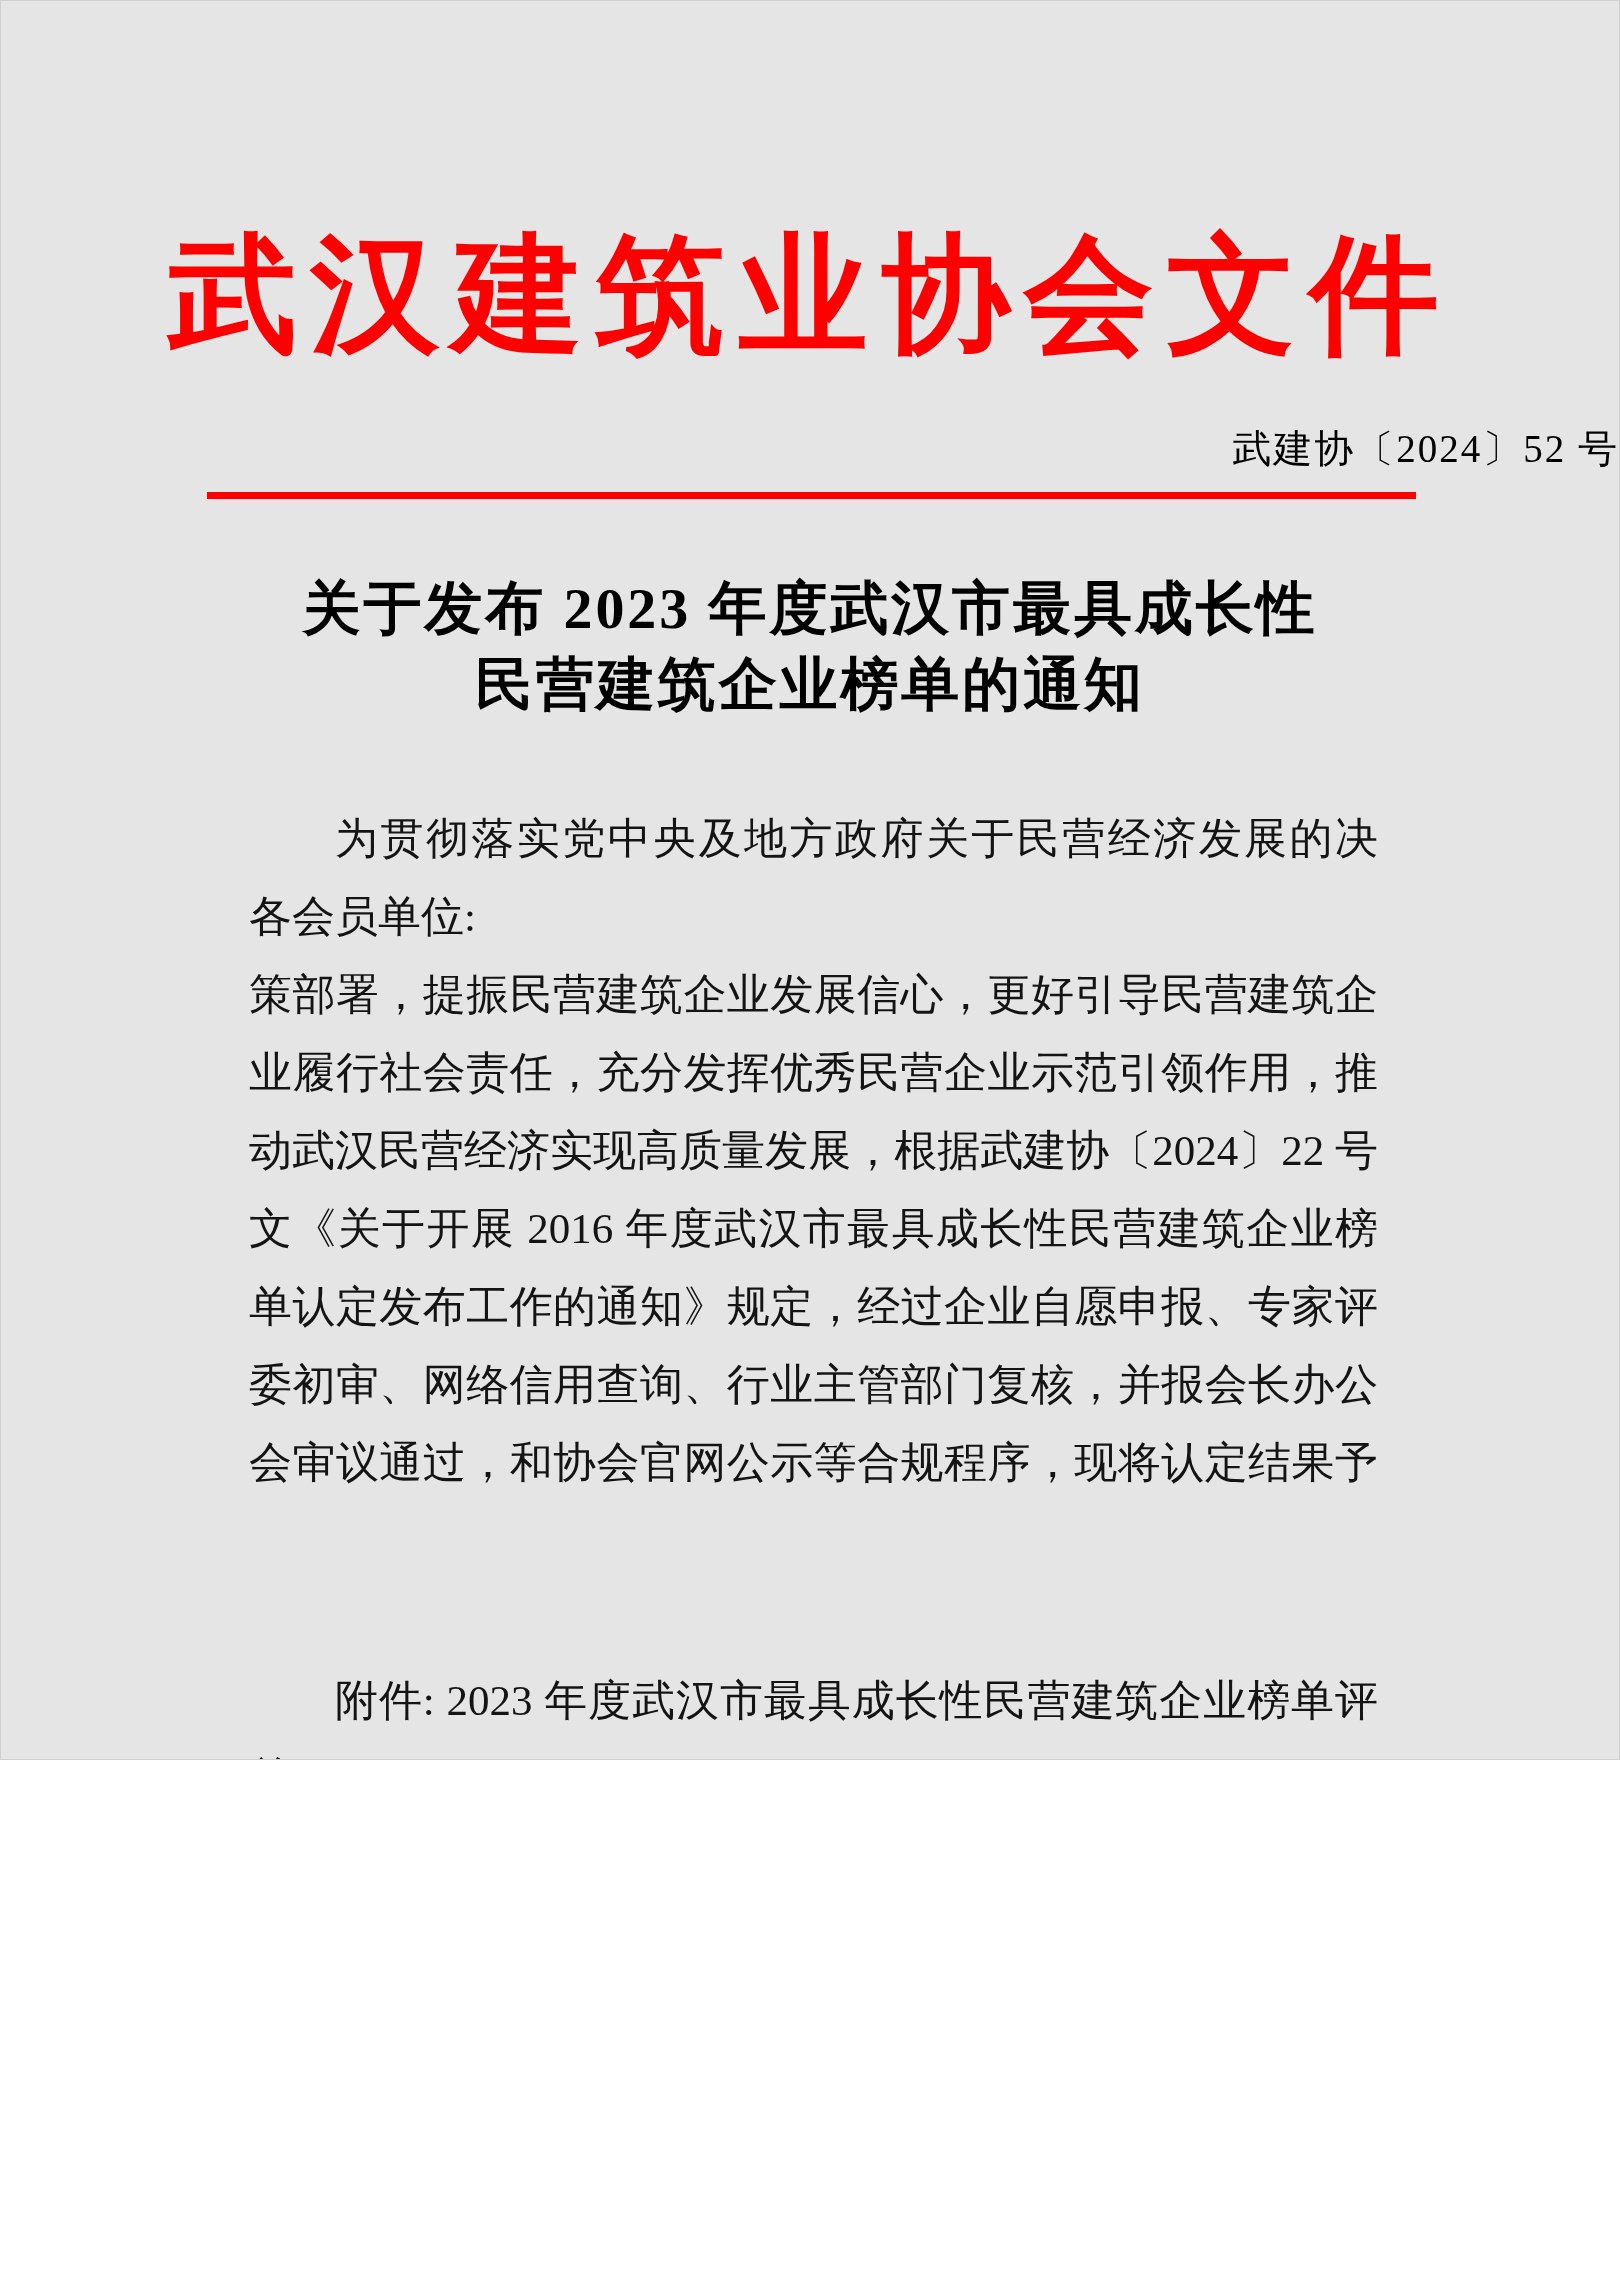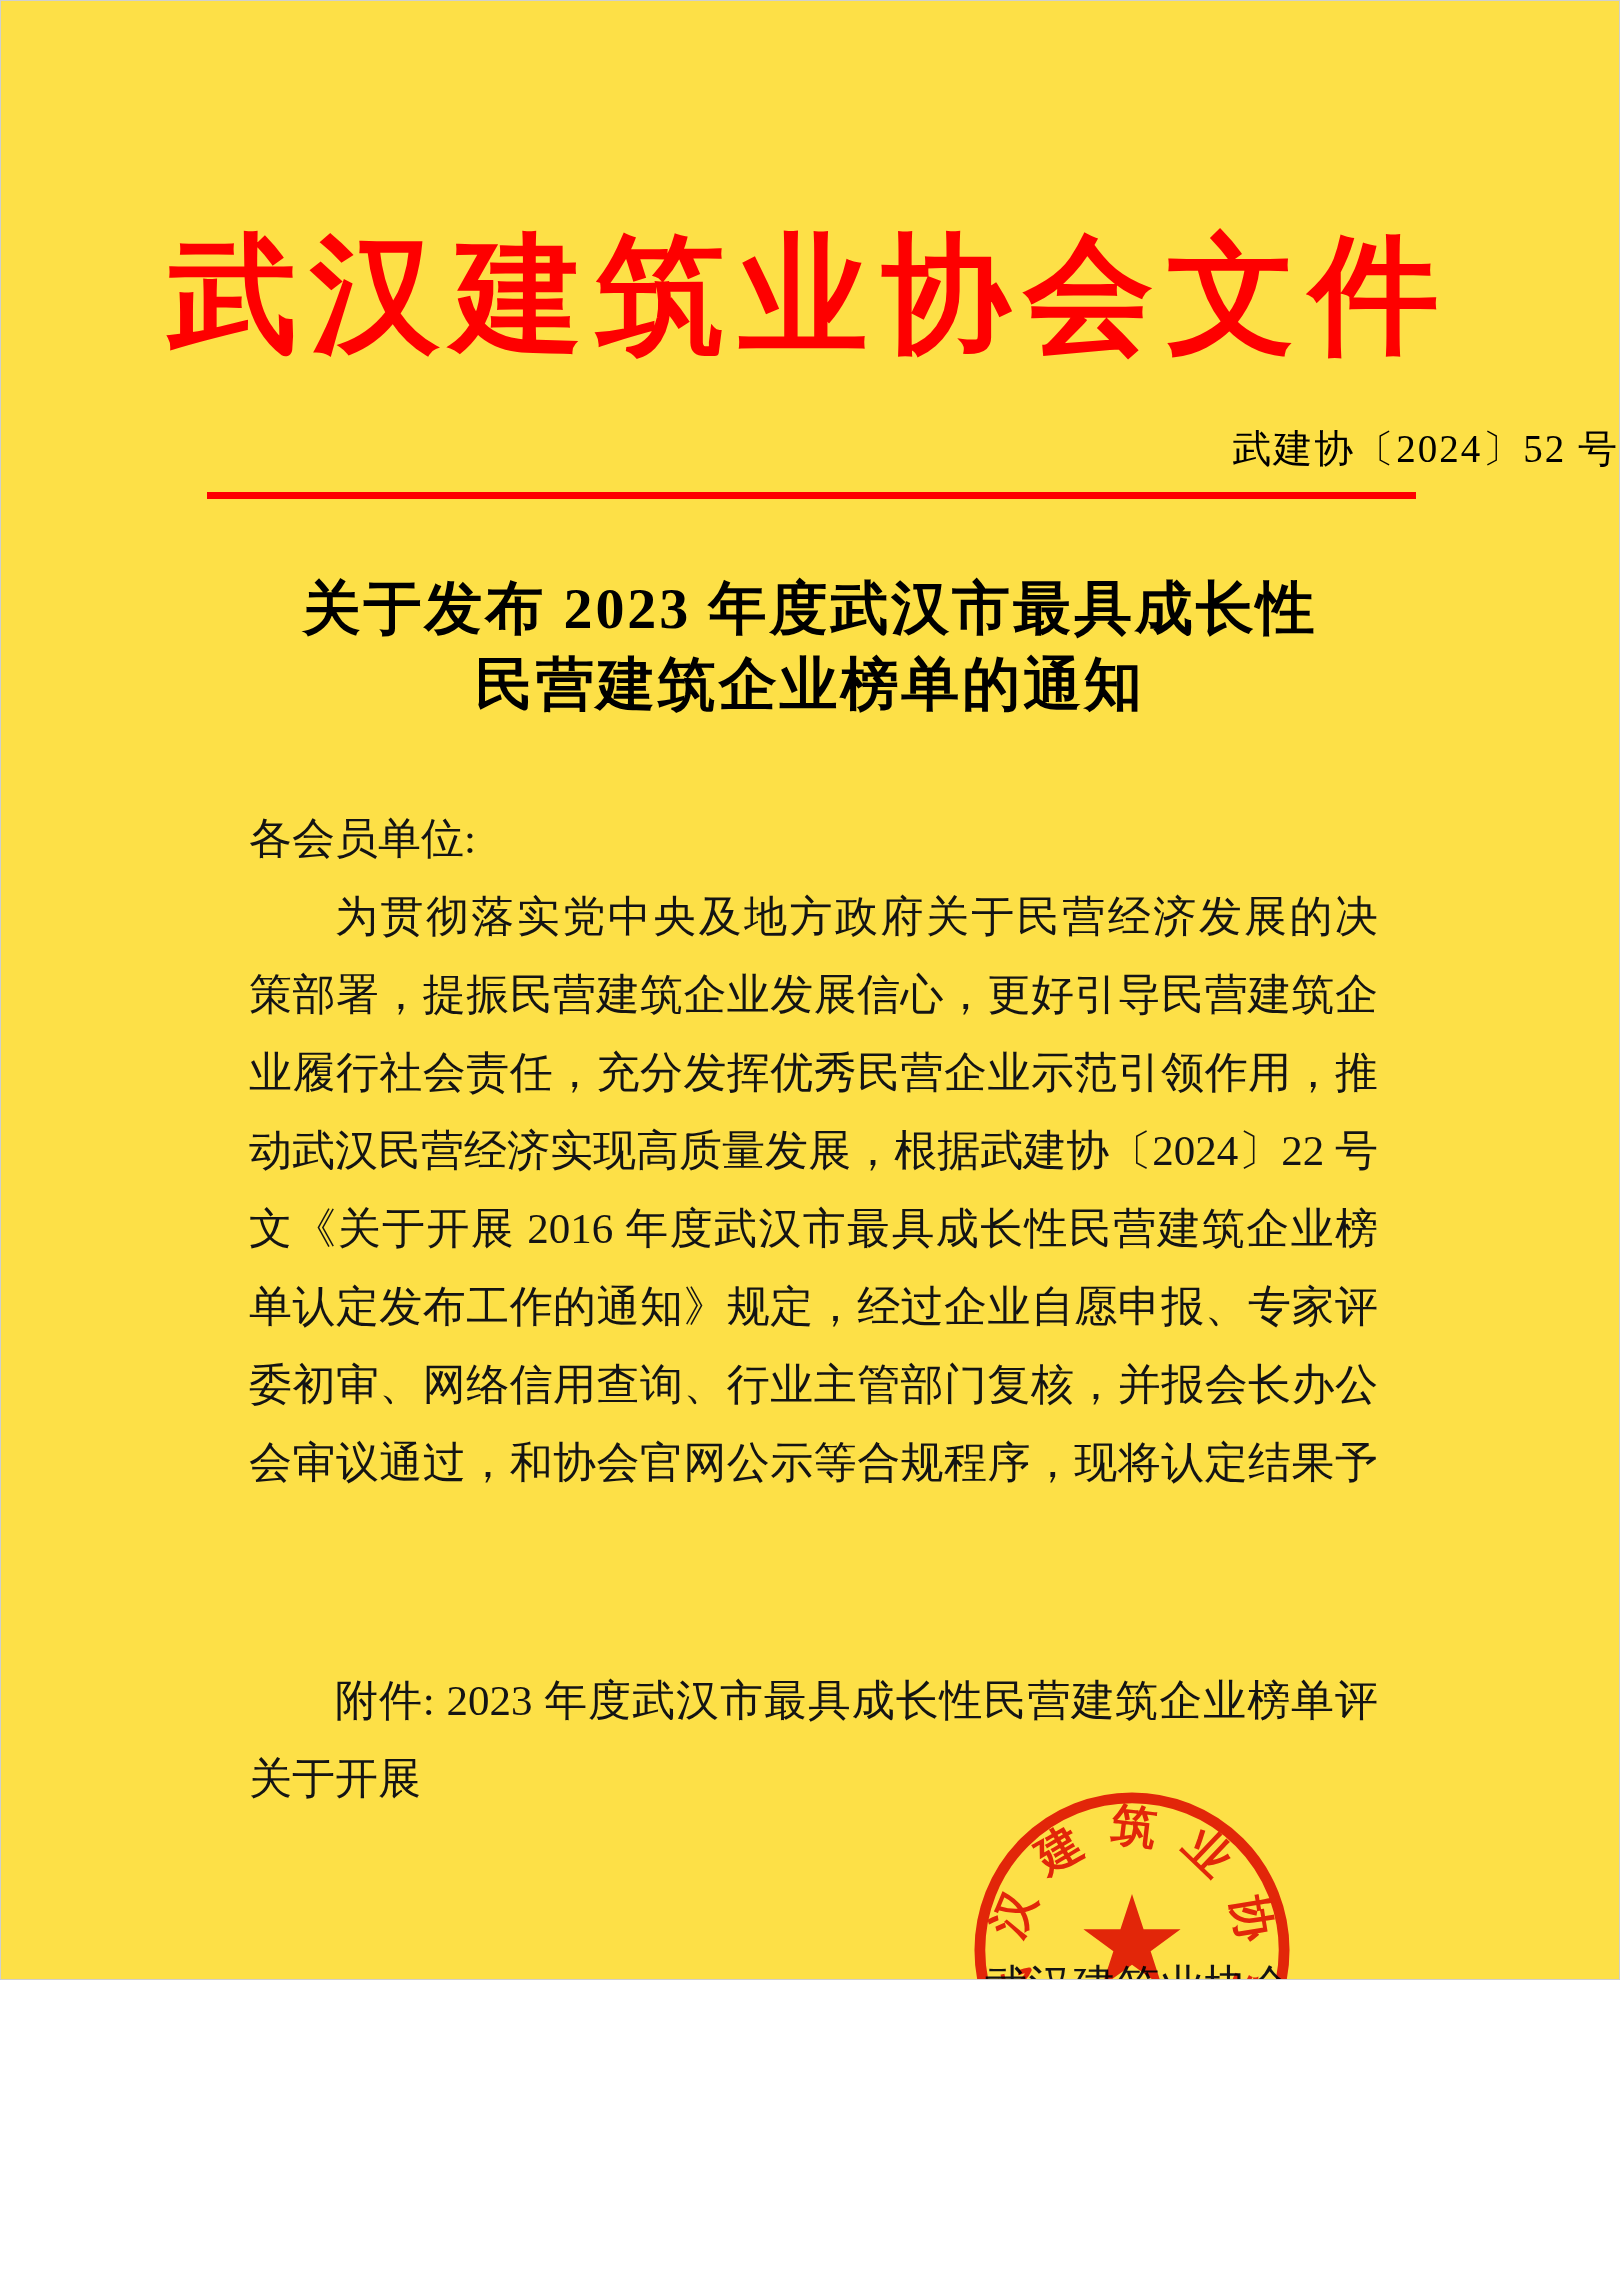--- a/index.html
+++ b/index.html
@@ -1,19 +1,19 @@
 <!DOCTYPE html>
 <html><head>
 <meta charset="utf-8">
 <style>
   html,body{margin:0;padding:0;background:#ffffff;}
   .page{
     position:relative;
-    width:1620px;height:1980px;
-    background:#fde047;
+    width:1620px;height:1760px;
+    background:#e5e5e5;
     box-sizing:border-box;
     border:1px solid #cfcfcf;
     font-family:"Liberation Serif","DejaVu Serif",serif;
     color:#111;
     overflow:hidden;
   }
   .org-title{
     position:absolute;top:208px;left:0;width:100%;
     text-align:center;
     font-size:129px;font-weight:bold;
@@ -83,22 +83,22 @@
   <div class="doc-number">武建协〔2024〕52 号</div>
 
   <div class="red-rule"></div>
 
   <div class="notice-title">
     <div>关于发布 2023 年度武汉市最具成长性</div>
     <div>民营建筑企业榜单的通知</div>
   </div>
 
   <div class="body-block">
+    <div class="row jline ind">为贯彻落实党中央及地方政府关于民营经济发展的决</div>
     <div class="row">各会员单位:</div>
-    <div class="row jline ind">为贯彻落实党中央及地方政府关于民营经济发展的决</div>
     <div class="row jline">策部署，提振民营建筑企业发展信心，更好引导民营建筑企</div>
     <div class="row jline">业履行社会责任，充分发挥优秀民营企业示范引领作用，推</div>
     <div class="row jline">动武汉民营经济实现高质量发展，根据武建协〔2024〕22 号</div>
     <div class="row jline">文《关于开展 2016 年度武汉市最具成长性民营建筑企业榜</div>
     <div class="row jline">单认定发布工作的通知》规定，经过企业自愿申报、专家评</div>
     <div class="row jline">委初审、网络信用查询、行业主管部门复核，并报会长办公</div>
     <div class="row jline">会审议通过，和协会官网公示等合规程序，现将认定结果予</div>
   </div>
 
   <div class="attach-block">

